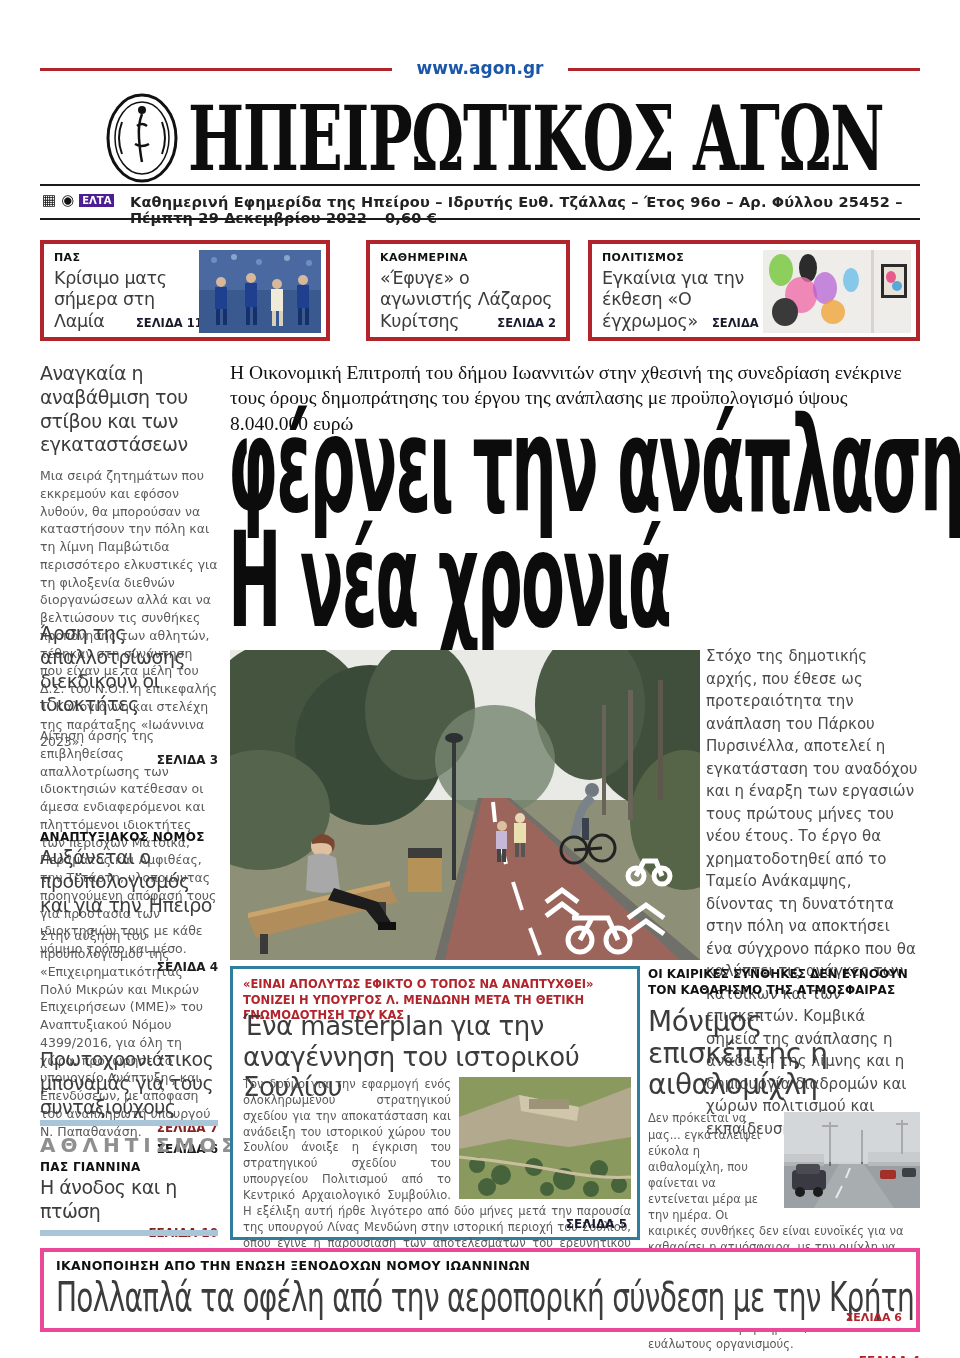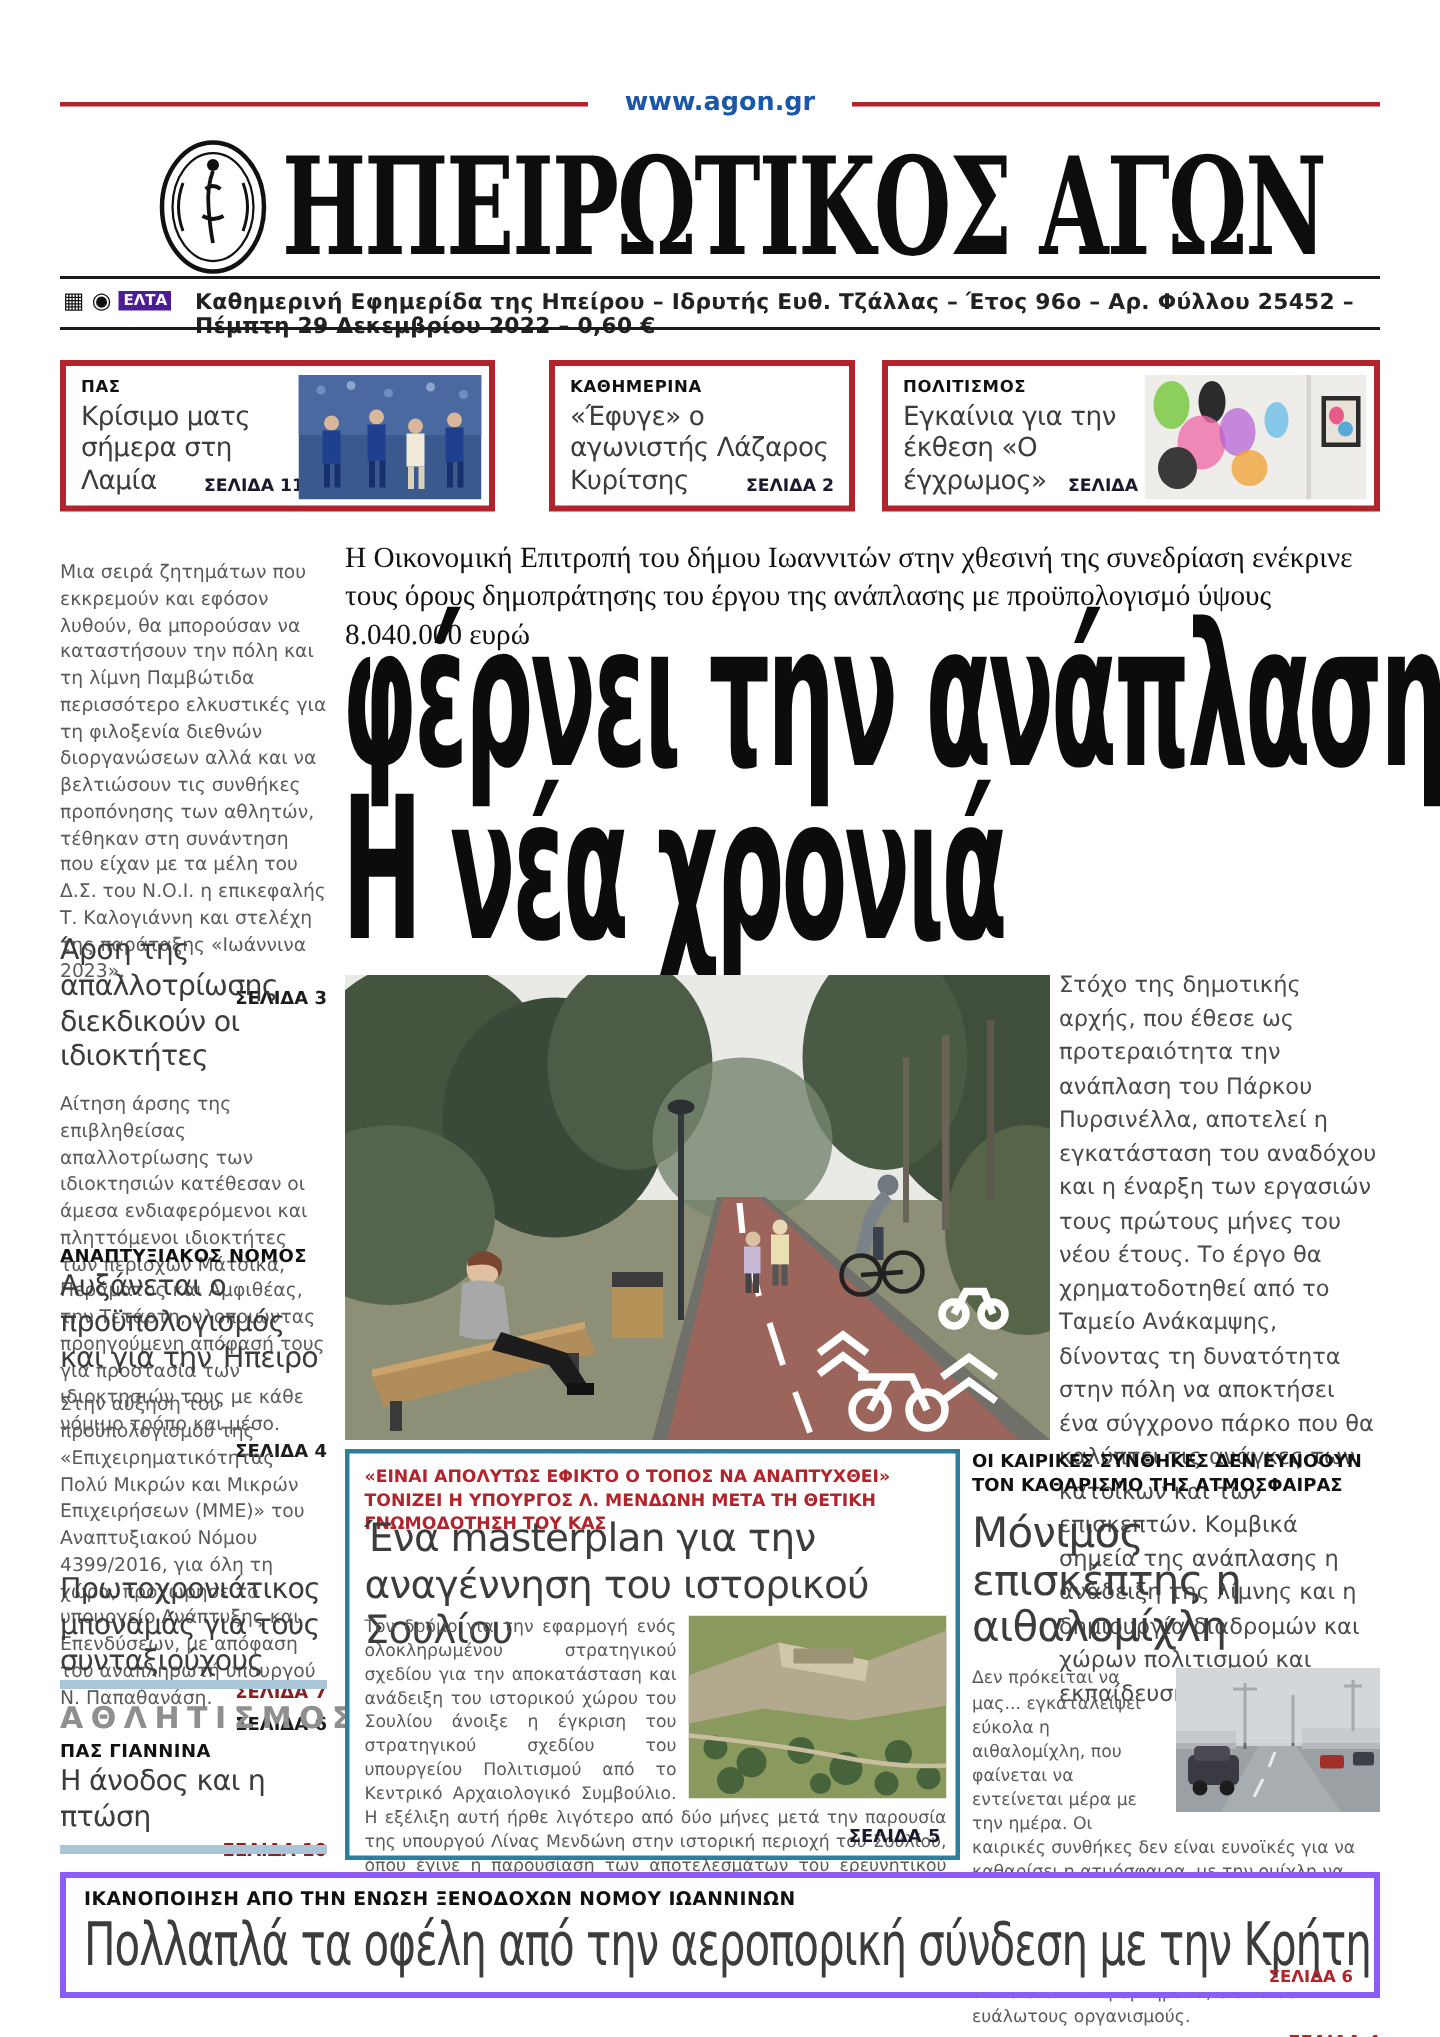--- a/index.html
+++ b/index.html
@@ -62,21 +62,21 @@
 
   
   .smog{position:absolute;top:966px;left:648px;width:272px;}
   .smog .kick{font-size:12px;font-weight:bold;color:#111;line-height:1.35;}
   .smog .hl{font-size:28px;color:#3c3c3c;line-height:1.12;letter-spacing:-0.5px;margin-top:8px;}
   .smog .bd{font-size:11.5px;color:#5a5a5a;line-height:1.4;margin-top:10px;text-align:left;}
   .smog .bd svg{float:right;margin:2px 0 4px 8px;}
   .smog .pg{display:block;text-align:right;font-size:12px;font-weight:bold;color:#b2242b;margin-top:2px;}
 
   
-  .banner{position:absolute;top:1248px;left:40px;width:880px;height:84px;border:4px solid #8b5cf6;
+  .banner{position:absolute;top:1248px;left:40px;width:880px;height:84px;border:4px solid #ec4899;
     box-sizing:border-box;background:#fff;}
   .banner .kick{position:absolute;top:6px;left:12px;font-size:12.5px;font-weight:bold;color:#111;letter-spacing:0.3px;}
   .banner .hl{position:absolute;top:22px;left:12px;width:856px;font-size:40px;color:#3c3c3c;white-space:nowrap;}
   .banner .hl>span{display:inline-block;transform:scaleX(0.70);transform-origin:left center;letter-spacing:-1px;}
   .banner .pg{position:absolute;bottom:4px;right:14px;font-size:11px;font-weight:bold;color:#b2242b;}
 </style>
 </head>
 <body>
 
 <div class="page">
@@ -249,20 +249,21 @@
       <rect x="148" y="272" width="18" height="8" fill="#111"></rect>
     </g>
   </svg>
 
   <div class="sidecol">
     <span>Στόχο της δημοτικής αρχής, που έθεσε ως προτεραιότητα την ανάπλαση του Πάρκου Πυρσινέλλα, αποτελεί η εγκατάσταση του αναδόχου και η έναρξη των εργασιών τους πρώτους μήνες του νέου έτους. Το έργο θα χρηματοδοτηθεί από το Ταμείο Ανάκαμψης, δίνοντας τη δυνατότητα στην πόλη να αποκτήσει ένα σύγχρονο πάρκο που θα καλύπτει τις ανάγκες των κατοίκων και των επισκεπτών. Κομβικά σημεία της ανάπλασης η ανάδειξη της λίμνης και η δημιουργία διαδρομών και χώρων πολιτισμού και εκπαίδευσης.</span>
     <span class="pg">ΣΕΛΙΔΑ 3</span>
   </div>
 
   <div class="lart" style="top:362px;">
+    <div class="hl">Αναγκαία η αναβάθμιση του στίβου και των εγκαταστάσεων</div>
     <div class="bd">Μια σειρά ζητημάτων που εκκρεμούν και εφόσον λυθούν, θα μπορούσαν να καταστήσουν την πόλη και τη λίμνη Παμβώτιδα περισσότερο ελκυστικές για τη φιλοξενία διεθνών διοργανώσεων αλλά και να βελτιώσουν τις συνθήκες προπόνησης των αθλητών, τέθηκαν στη συνάντηση που είχαν με τα μέλη του Δ.Σ. του Ν.Ο.Ι. η επικεφαλής Τ. Καλογιάννη και στελέχη της παράταξης «Ιωάννινα 2023».</div>
     <span class="pg">ΣΕΛΙΔΑ 3</span>
   </div>
 
   <div class="lart" style="top:622px;">
     <div class="hl">Άρση της απαλλοτρίωσης διεκδικούν οι ιδιοκτήτες</div>
     <div class="bd">Αίτηση άρσης της επιβληθείσας απαλλοτρίωσης των ιδιοκτησιών κατέθεσαν οι άμεσα ενδιαφερόμενοι και πληττόμενοι ιδιοκτήτες των περιοχών Μάτσικα, Περάματος και Αμφιθέας, την Τετάρτη, υλοποιώντας προηγούμενη απόφασή τους για προστασία των ιδιοκτησιών τους με κάθε νόμιμο τρόπο και μέσο.</div>
     <span class="pg">ΣΕΛΙΔΑ 4</span>
   </div>
 

